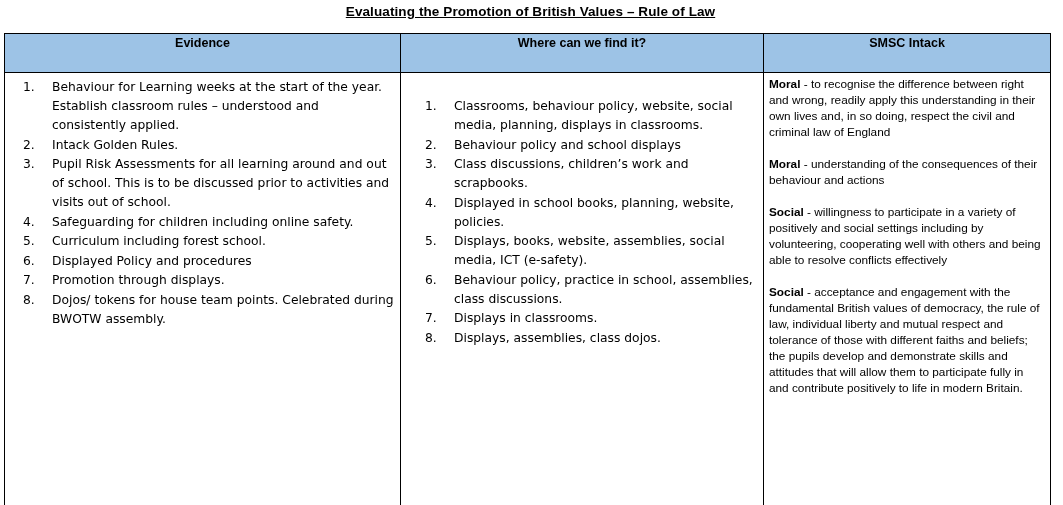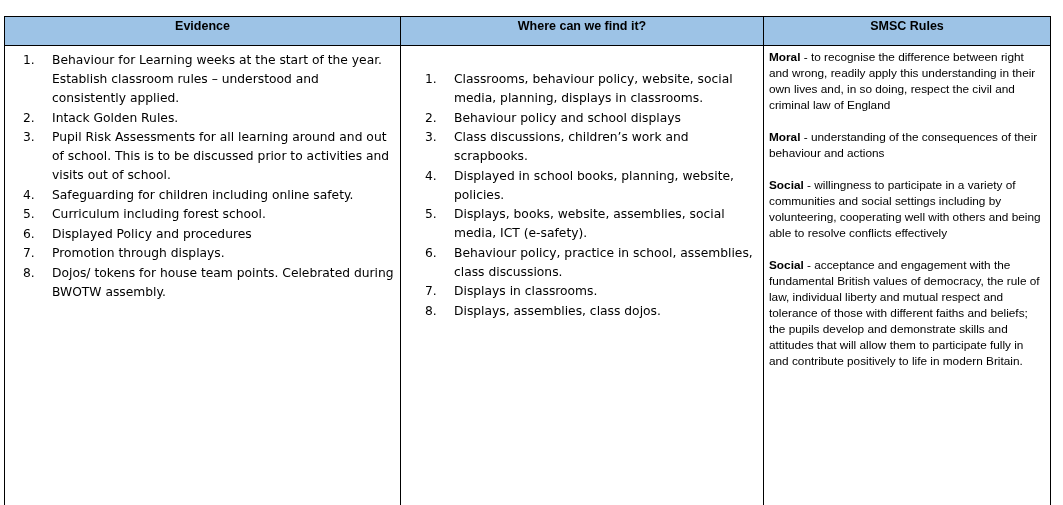--- a/index.html
+++ b/index.html
@@ -42,21 +42,21 @@
   table.bv-table th, table.bv-table td {
     border: 1.6px solid #000000;
     vertical-align: top;
   }
   table.bv-table th {
     background: #9DC3E6;
     font-weight: bold;
     font-size: 12.5px;
     text-align: center;
     padding: 2px 0 3px 0;
-    height: 29px;
+    height: 39px;
   }
   table.bv-table td { height: 476px; }
 
   
   ol.num-list {
     list-style: none;
     counter-reset: item;
     font-family: "DejaVu Sans", sans-serif;
     font-size: 12.3px;
     line-height: 19px;
@@ -83,33 +83,36 @@
     line-height: 16px;
     margin-bottom: 16px;
   }
   .smsc-para b { font-weight: bold; text-align: center; }
 </style>
 </head>
 <body>
 
 <div class="doc">
 
+  <div class="doc-title">
+    <span>Evaluating the Promotion of British Values – Rule of Law</span>
+  </div>
 
 
   <table class="bv-table">
     <colgroup>
         <col class="c1">
         <col class="c2">
         <col class="c3">
       </colgroup>
     <thead>
       <tr>
         <th>Evidence</th>
         <th>Where can we find it?</th>
-        <th>SMSC Rules</th>
+        <th>SMSC Intack</th>
       </tr>
     </thead>
     <tbody>
       <tr>
 
         <td class="col-evidence">
           <ol class="num-list">
 
               <li>Behaviour for Learning weeks at the start of the year. Establish classroom rules – understood and consistently applied.</li>
 
@@ -149,21 +152,21 @@
               <li>Displays, assemblies, class dojos.</li>
             </ol>
         </td>
 
         <td class="col-smsc">
 
             <p class="smsc-para"><b>Moral</b> <span>- to recognise the difference between right and wrong, readily apply this understanding in their own lives and, in so doing, respect the civil and criminal law of England</span></p>
 
             <p class="smsc-para"><b>Moral</b> <span>- understanding of the consequences of their behaviour and actions</span></p>
 
-            <p class="smsc-para"><b>Social</b> <span>- willingness to participate in a variety of communities and social settings including by volunteering, cooperating well with others and being able to resolve conflicts effectively</span></p>
+            <p class="smsc-para"><b>Social</b> <span>- willingness to participate in a variety of positively and social settings including by volunteering, cooperating well with others and being able to resolve conflicts effectively</span></p>
 
             <p class="smsc-para"><b>Social</b> <span>- acceptance and engagement with the fundamental British values of democracy, the rule of law, individual liberty and mutual respect and tolerance of those with different faiths and beliefs; the pupils develop and demonstrate skills and attitudes that will allow them to participate fully in and contribute positively to life in modern Britain.</span></p>
           </td>
 
       </tr>
     </tbody>
   </table>
 
 </div>
 

